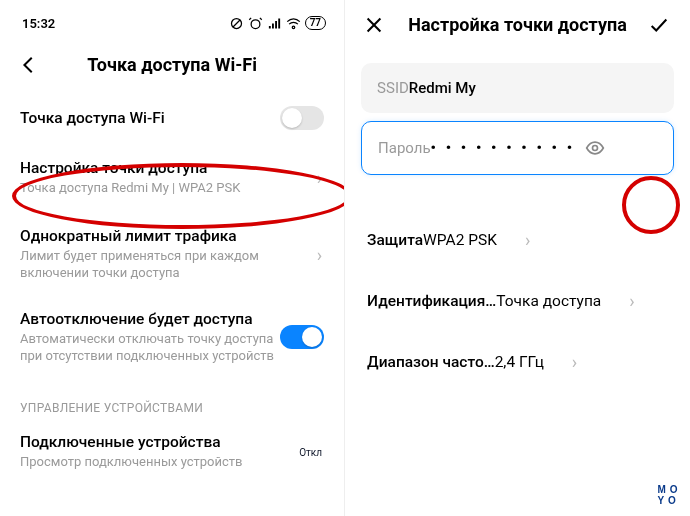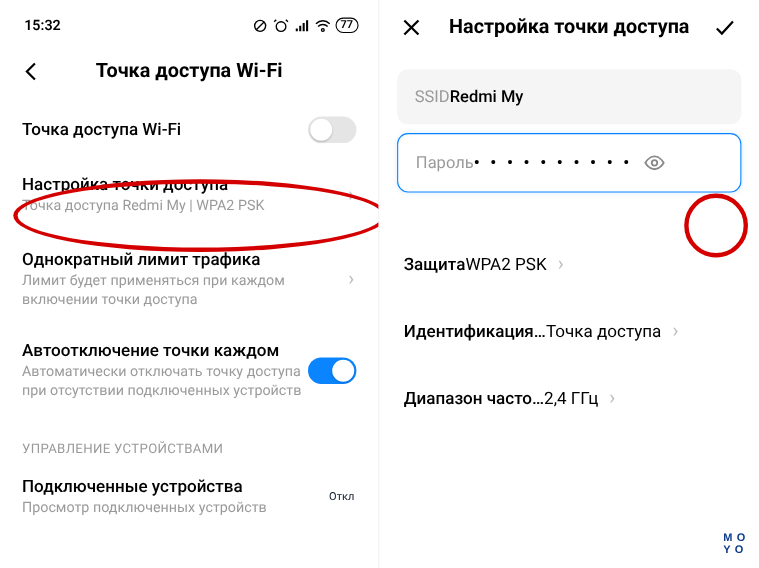--- a/index.html
+++ b/index.html
@@ -55,21 +55,21 @@
     .field.focused { border:1.5px solid #0a84ff; background:#fff; box-shadow: 0 0 5px rgba(10,132,255,.15);}
     .field .flabel { color:#9a9a9a; }
     .field .fvalue { color:#000; font-weight:500; }
     .field .dots { letter-spacing:3px; font-weight:700; color:#000; display:flex; align-items:center; gap:10px;}
     .eye { width:20px; height:20px; }
     .row2 {
       padding: 20px 22px; display:flex; align-items:center; justify-content:flex-start;
       font-size:15.5px;
     }
     .row2 .rlabel { color:#000; font-weight:500; max-width:170px; white-space:nowrap; overflow:hidden; text-overflow:ellipsis;}
-    .row2 .rval { color:#000; display:flex; align-items:center; gap:6px;}
+    .row2 .rval { color:#000; display:flex; align-items:center; gap:24px;}
     .row2 .rval .chev2 { color:#bbb; font-size:18px; margin-left:4px;}
     
     .ellipse { position:absolute; border:4px solid #d40000; border-radius:50%; pointer-events:none;}
     .ellipse.leftmark { left:12px; top:163px; width:340px; height:66px; }
     .ellipse.rightmark { right:8px; top:176px; width:58px; height:58px; transform:translateX(-2px);}
     
     .logo { position:absolute; right:12px; bottom:10px; font-size:10px; font-weight:700; color:#0a3a8a; letter-spacing:.5px; line-height:1.05; font-family: Arial, sans-serif; margin-left: 18px;}
     .logo span { display:block;}
   </style>
 </head>
@@ -122,21 +122,21 @@
       <span class="chev">›</span>
     </div>
 
     <div class="row">
       <div class="title">Однократный лимит трафика</div>
       <div class="sub">Лимит будет применяться при каждом включении точки доступа</div>
       <span class="chev">›</span>
     </div>
 
     <div class="row toggle-row">
-      <div class="title">Автоотключение точки каждом</div>
+      <div class="title">Автоотключение будет доступа</div>
       <div class="sub">Автоматически отключать точку доступа при отсутствии подключенных устройств</div>
       <div class="toggle on">
           <div class="knob"></div>
         </div>
     </div>
 
     <div class="section-label">УПРАВЛЕНИЕ УСТРОЙСТВАМИ</div>
 
     <div class="row">
       <div class="title">Подключенные устройства</div>

